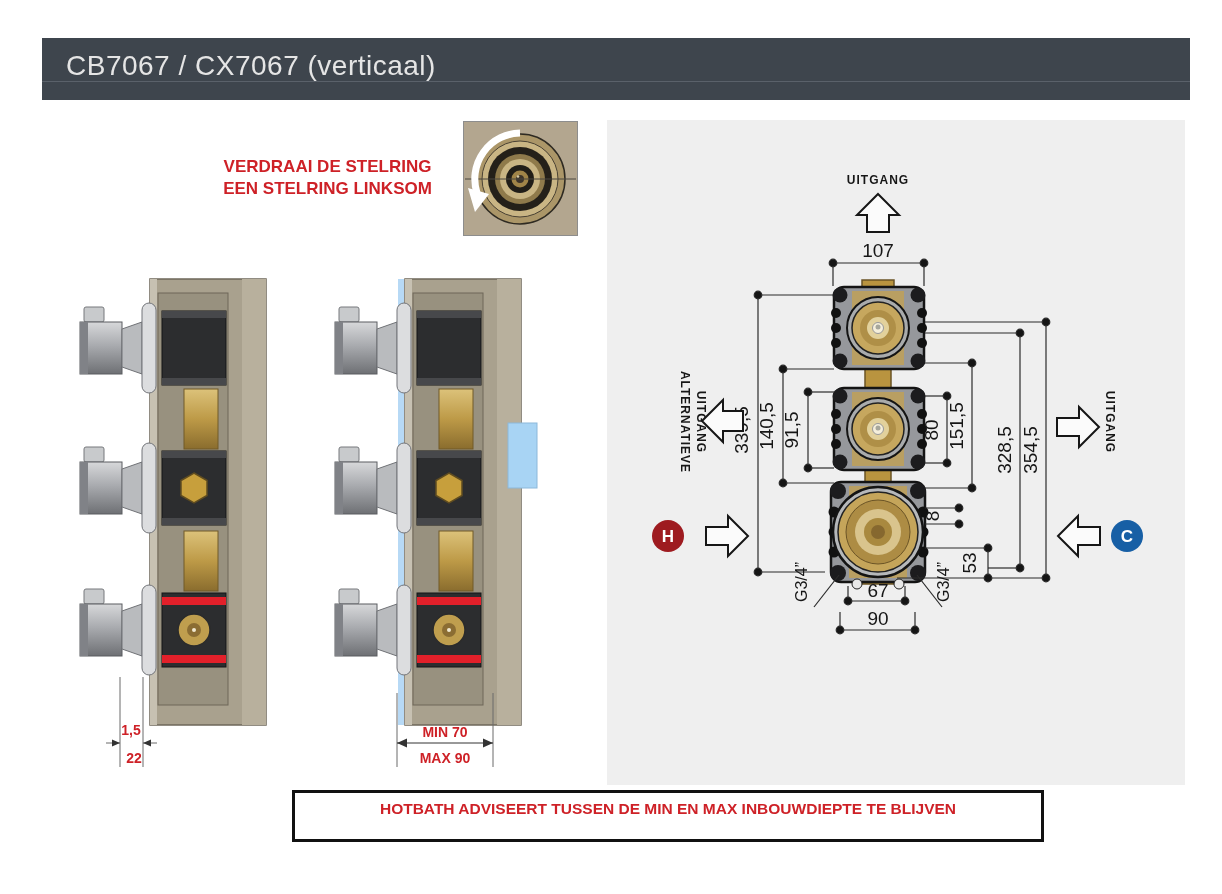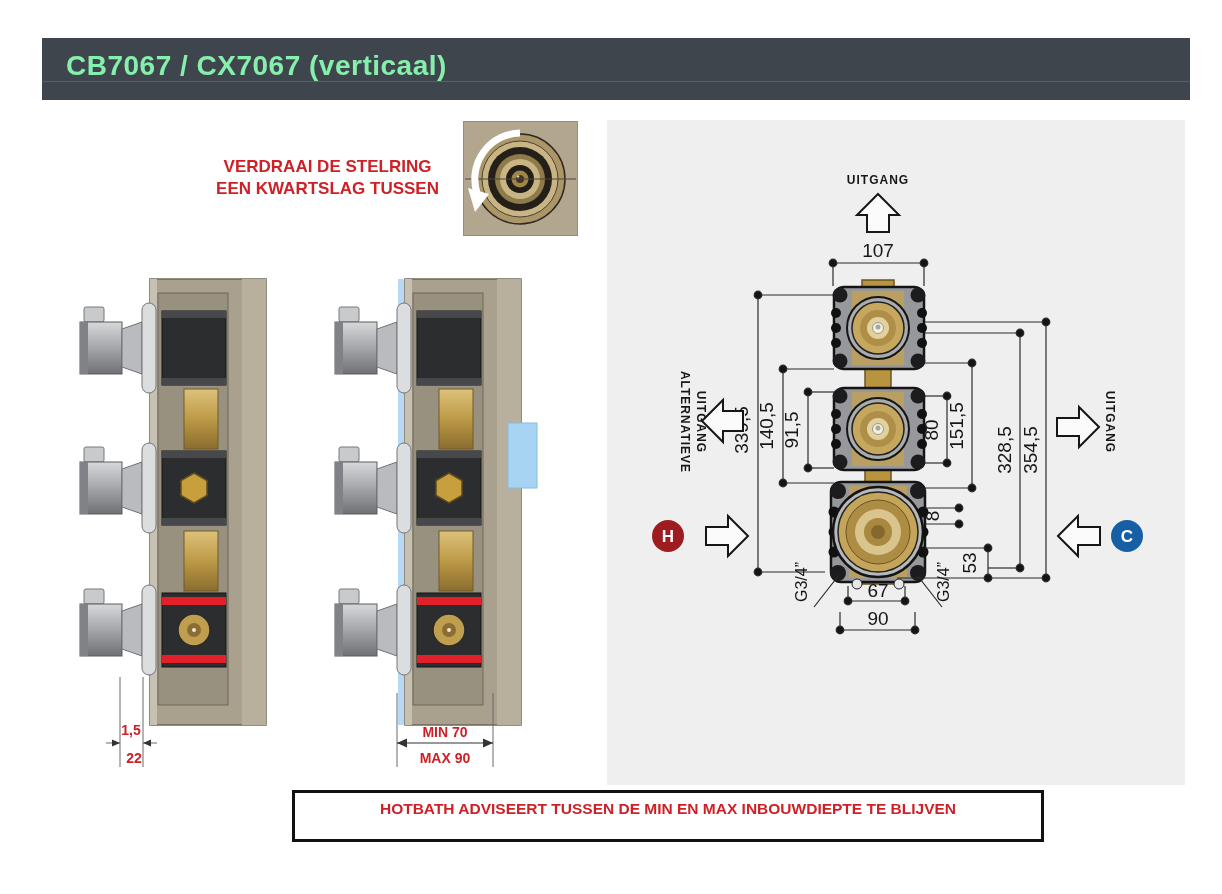--- a/index.html
+++ b/index.html
@@ -1,20 +1,20 @@
 <!DOCTYPE html>
 <html><head>
 <meta charset="utf-8">
 <style>
   html,body{margin:0;padding:0;background:#fff;}
   #page{position:relative;width:1222px;height:894px;background:#fff;overflow:hidden;
         font-family:"Liberation Sans",sans-serif;}
   
   .header{position:absolute;left:42px;top:38px;width:1148px;height:62px;background:#3e454d;}
-  .header-title{position:absolute;left:24px;top:12px;font-size:28px;font-weight:bold;color:#86efac;letter-spacing:.5px;}
+  .header-title{position:absolute;left:24px;top:12px;font-size:28px;font-weight:normal;color:#e5e5e5;letter-spacing:.5px;}
   .header-rule{position:absolute;left:0;bottom:18px;width:100%;height:1px;background:#5a616a;}
   
   .instruction{position:absolute;left:175px;top:156px;width:305px;text-align:center;
                color:#ce2127;font-weight:bold;font-size:17px;line-height:22px;}
   
   .stelring{position:absolute;left:463px;top:121px;}
   
   .panel{position:absolute;left:607px;top:120px;width:578px;height:665px;background:#efefef;}
   
   .footer-note{position:absolute;left:292px;top:790px;width:752px;height:52px;background:#fff;
@@ -33,21 +33,21 @@
 
 <div id="page">
 
   <div class="header">
     <div class="header-title">CB7067 / CX7067 (verticaal)</div>
     <div class="header-rule"></div>
   </div>
 
   <div class="instruction">
     <div>VERDRAAI DE STELRING</div>
-    <div>EEN KWARTSLAG TUSSEN</div>
+    <div>EEN STELRING LINKSOM</div>
   </div>
 
   <svg class="stelring" width="115" height="115" viewBox="0 0 115 115">
     <rect x="0.5" y="0.5" width="114" height="114" fill="#b3a68f" stroke="#8d8d8d"></rect>
     <g>
       <circle cx="57" cy="58" r="45" fill="#ab9668" stroke="#2e2a22" stroke-width="1.5"></circle>
       <circle cx="57" cy="58" r="38" fill="#c9b584" stroke="#4a4234" stroke-width="1"></circle>
       <circle cx="57" cy="58" r="32" fill="#242019"></circle>
       <circle cx="57" cy="58" r="25" fill="#8f7a4b"></circle>
       <circle cx="57" cy="58" r="20" fill="#c9b584"></circle>

